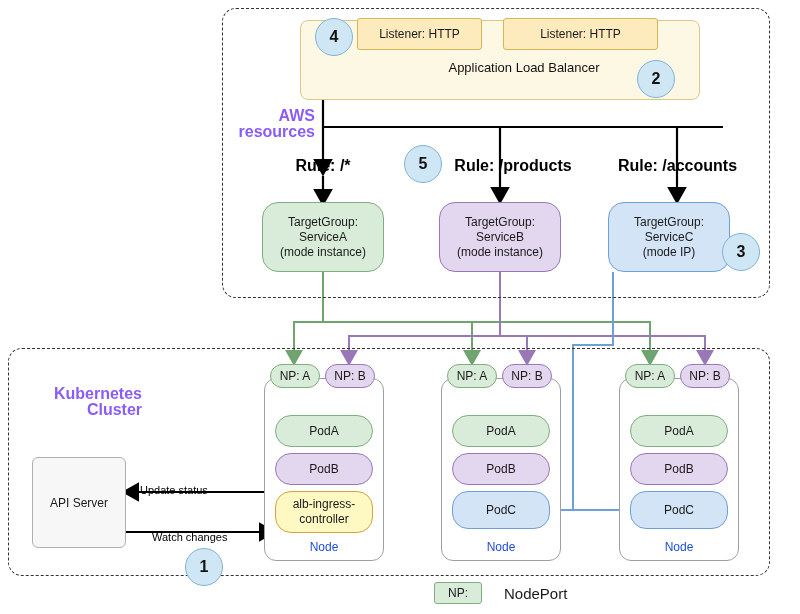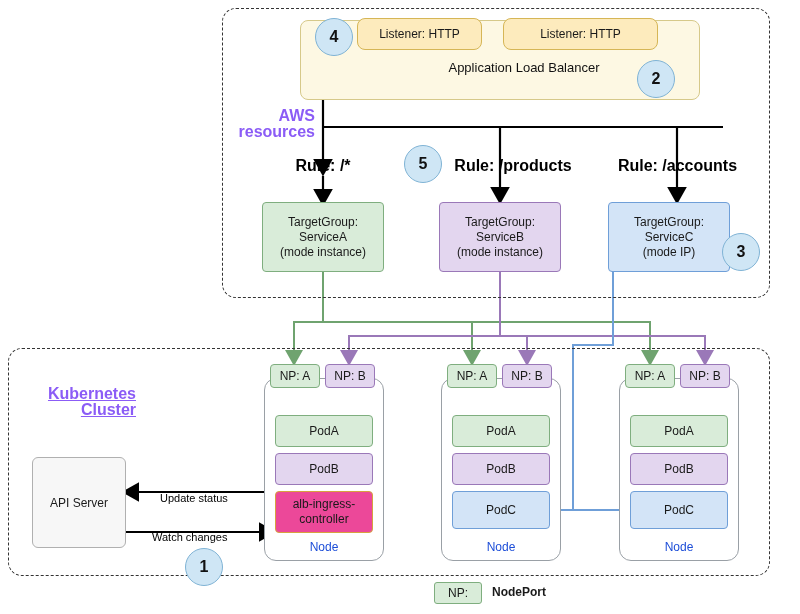--- a/index.html
+++ b/index.html
@@ -15,48 +15,48 @@
   .abs{position:absolute;box-sizing:border-box;}
   .dashed-region{
     border:1.5px dashed #333;
     border-radius:14px;
   }
   .region-label{
     font-weight:bold;font-size:16px;line-height:16px;text-align:right;color:#8b5cf6;
   }
   .box{
     border:1.5px solid #888;
-    border-radius:4px;
+    border-radius:16px;
     display:flex;align-items:center;justify-content:center;
     text-align:center;
     line-height:15px;
   }
   .alb-outer{
     background:#fdf8e3;
     border:1.5px solid #d6c98a;
     border-radius:8px;
   }
   .listener{
     background:#fdebbd;
     border:1.5px solid #d6b656;
-    border-radius:8px;
+    border-radius:3px;
     font-size:12px;
   }
   .alb-title{
     font-size:13px;color:#111;text-align:center;
   }
   .tg-green{background:#d9ecd9;border:1.5px solid #7fae7f;}
   .tg-purple{background:#e3d6ef;border:1.5px solid #9a78b8;}
   .tg-blue{background:#d3e4f7;border:1.5px solid #6f9fd8;}
   .np-green{background:#d9ecd9;border:1.5px solid #7fae7f;}
   .np-purple{background:#e3d6ef;border:1.5px solid #9a78b8;}
   .pod-green{background:#d9ecd9;border:1.5px solid #7fae7f;}
   .pod-purple{background:#e3d6ef;border:1.5px solid #9a78b8;}
   .pod-blue{background:#d3e4f7;border:1.5px solid #6f9fd8;}
-  .pod-orange{background:#ec4899;border:1.5px solid #d6a23f;}
+  .pod-orange{background:#fef9c3;border:1.5px solid #d6a23f;}
   .node{
     border:1.5px solid #9aa0a6;
     border-radius:12px;
     background:#ffffff;
   }
   .node-label{
     text-align:center;font-size:12px;color:#1d4ed8;
   }
   .api-server{
     background:#f7f7f7;
@@ -72,21 +72,21 @@
     width:38px;height:38px;
     display:flex;align-items:center;justify-content:center;
     font-weight:bold;font-size:16px;color:#111;
   }
   .rule-label{font-size:16px;font-weight:bold;color:#000;text-align:center;}
   .edge-label{font-size:11px;color:#000;}
   .legend-np{
     background:#d9ecd9;border:1.5px solid #7fae7f;border-radius:3px;
     display:flex;align-items:center;justify-content:center;font-size:12px;
   }
-  .legend-text{font-weight:bold;font-size:12px;}
+  .legend-text{font-weight:normal;font-size:15px;margin-left:12px;}
   svg.overlay{position:absolute;left:0;top:0;width:800px;height:614px;pointer-events:none;}
 </style>
 </head>
 <body>
 
 <svg class="overlay">
   <defs>
     <marker id="ah-black" markerWidth="9" markerHeight="9" refX="6" refY="4.5" orient="auto">
       <path d="M0,0 L8,4.5 L0,9 z" fill="#000"></path>
     </marker>
@@ -158,30 +158,30 @@
   <span>(mode instance)</span>
 </div>
 <div class="abs box tg-blue" style="left:608px;top:202px;width:122px;height:70px;flex-direction:column;">
   <span>TargetGroup:</span>
   <span>ServiceC</span>
   <span>(mode IP)</span>
 </div>
 
 <div class="abs dashed-region" style="left:8px;top:348px;width:762px;height:228px;"></div>
 
-<div class="abs region-label" style="left:26px;top:386px;width:110px;text-decoration:underline;">
+<div class="abs region-label" style="left:32px;top:386px;width:110px;">
   <div>Kubernetes</div>
   <div>Cluster</div>
 </div>
 
 <div class="abs api-server" style="left:32px;top:457px;width:94px;height:91px;">
   <span>API Server</span>
 </div>
 
-<div class="abs edge-label" style="left:160px;top:484px;width:120px;margin-top:8px;">Update status</div>
+<div class="abs edge-label" style="left:140px;top:484px;width:120px;">Update status</div>
 <div class="abs edge-label" style="left:152px;top:531px;width:120px;">Watch changes</div>
 
 <div class="abs node" style="left:264px;top:378px;width:120px;height:183px;"></div>
 <div class="abs node-label" style="left:264px;top:540px;width:120px;">Node</div>
 <div class="abs box np-green" style="left:270px;top:364px;width:50px;height:24px;">
   <span>NP: A</span>
 </div>
 <div class="abs box np-purple" style="left:325px;top:364px;width:50px;height:24px;">
   <span>NP: B</span>
 </div>

